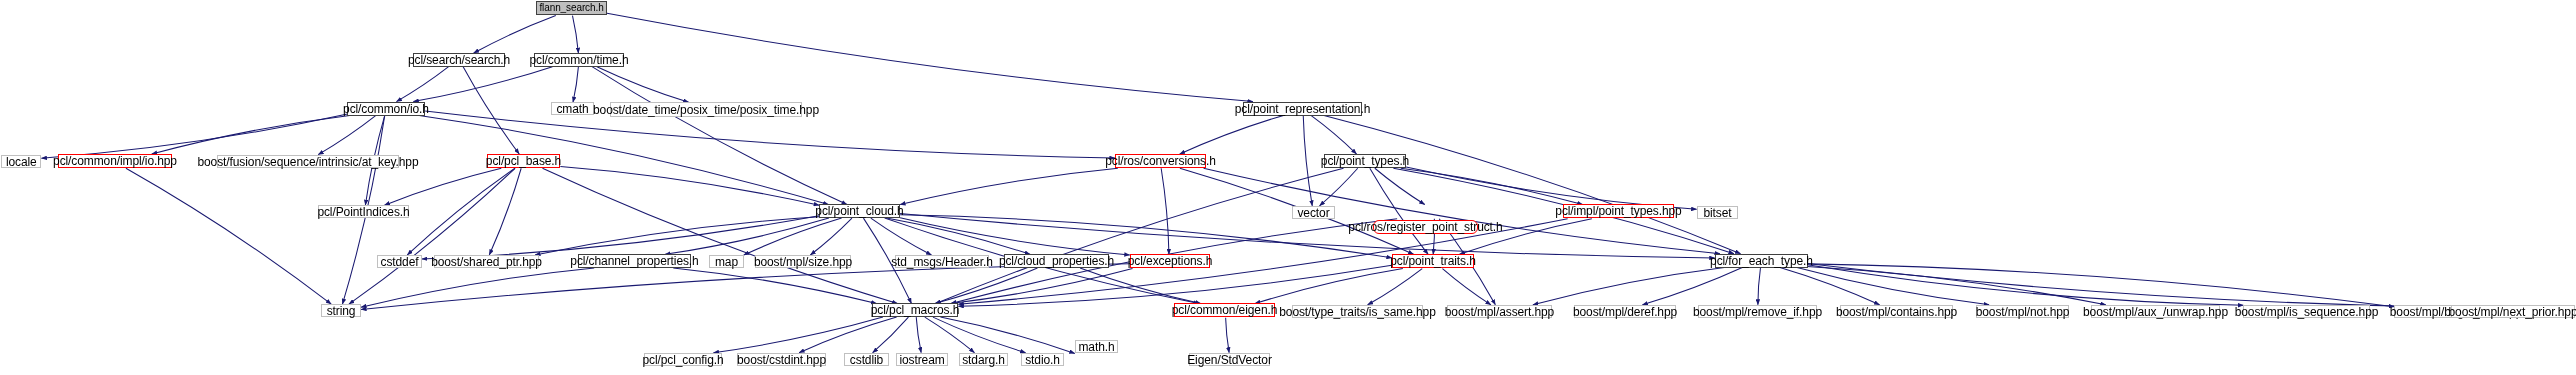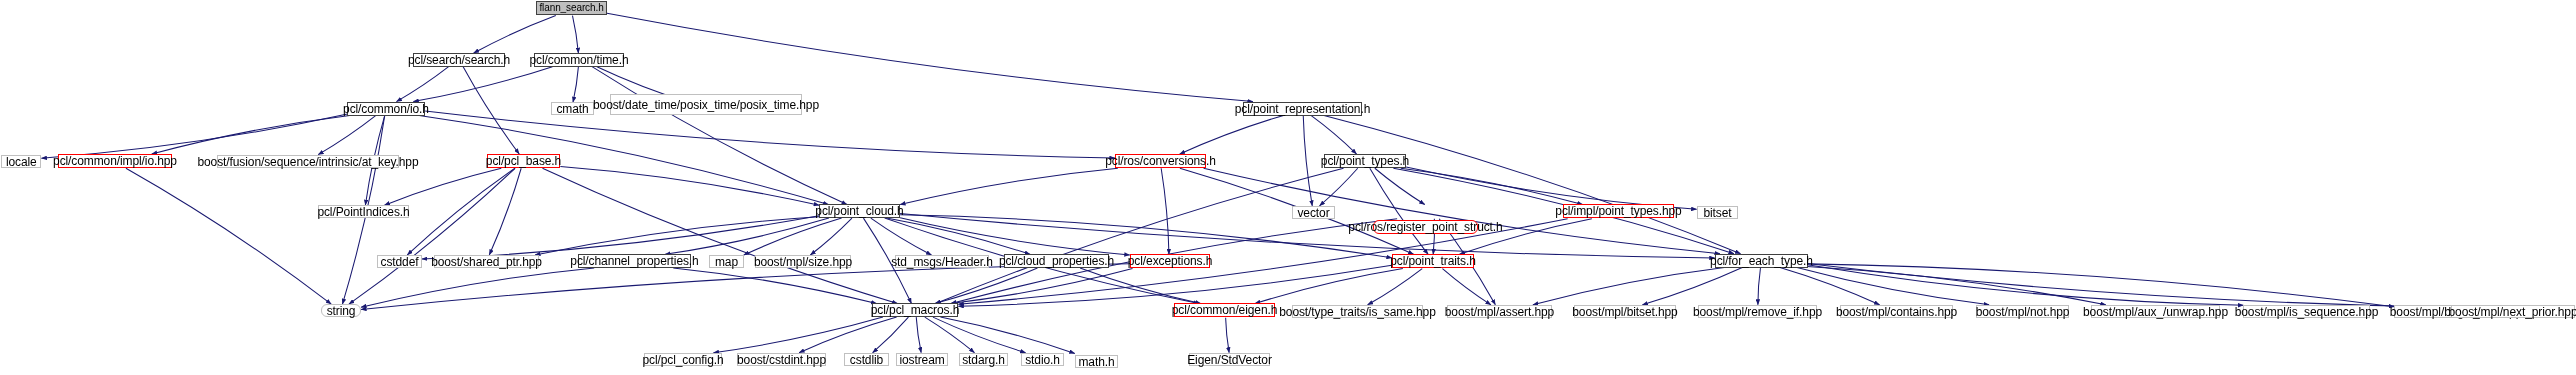--- a/index.html
+++ b/index.html
@@ -162,21 +162,21 @@
       </div>
       <div class="node hdr" style="left: 534px; top: 53px; width: 90px; height: 13.6px;">
         <span class="node-label">pcl/common/time.h</span>
       </div>
       <div class="node hdr-strong" style="left: 347px; top: 102px; width: 78px; height: 13.6px; justify-content: center;">
         <span class="node-label">pcl/common/io.h</span>
       </div>
       <div class="node " style="left: 551px; top: 102px; width: 43px; height: 13px;">
         <span class="node-label">cmath</span>
       </div>
-      <div class="node " style="left: 610px; top: 94px; width: 192px; height: 21px;">
+      <div class="node " style="left: 610px; top: 102px; width: 192px; height: 15px;">
         <span class="node-label">boost/date_time/posix_time/posix_time.hpp</span>
       </div>
       <div class="node hdr" style="left: 1243px; top: 102px; width: 119px; height: 13.6px;">
         <span class="node-label">pcl/point_representation.h</span>
       </div>
       <div class="node " style="left: 1.3px; top: 155px; width: 40px; height: 13px;">
         <span class="node-label">locale</span>
       </div>
       <div class="node red" style="left: 58px; top: 154px; width: 114px; height: 14.2px;">
         <span class="node-label">pcl/common/impl/io.hpp</span>
@@ -234,37 +234,37 @@
       </div>
       <div class="node hdr-strong" style="left: 1004px; top: 254px; width: 105px; height: 13.6px;">
         <span class="node-label">pcl/cloud_properties.h</span>
       </div>
       <div class="node red" style="left: 1130px; top: 254px; width: 80px; height: 14.2px;">
         <span class="node-label">pcl/exceptions.h</span>
       </div>
       <div class="node red" style="left: 1392px; top: 254px; width: 82px; height: 14.2px;">
         <span class="node-label">pcl/point_traits.h</span>
       </div>
-      <div class="node " style="left: 321px; top: 304px; width: 40px; height: 13px; border-radius: 6px;">
+      <div class="node " style="left: 321px; top: 304px; width: 40px; height: 13px;">
         <span class="node-label">string</span>
       </div>
       <div class="node hdr-strong" style="left: 872px; top: 303px; width: 86px; height: 13.6px;">
         <span class="node-label">pcl/pcl_macros.h</span>
       </div>
       <div class="node red" style="left: 1174px; top: 303px; width: 101px; height: 14.2px;">
         <span class="node-label">pcl/common/eigen.h</span>
       </div>
       <div class="node " style="left: 1292px; top: 305px; width: 131px; height: 13px;">
         <span class="node-label">boost/type_traits/is_same.hpp</span>
       </div>
       <div class="node " style="left: 1447px; top: 305px; width: 105px; height: 13px;">
         <span class="node-label">boost/mpl/assert.hpp</span>
       </div>
       <div class="node " style="left: 1574px; top: 305px; width: 102px; height: 13px;">
-        <span class="node-label">boost/mpl/bitset.hpp</span>
+        <span class="node-label">boost/mpl/deref.hpp</span>
       </div>
       <div class="node " style="left: 1698px; top: 305px; width: 119px; height: 13px;">
         <span class="node-label">boost/mpl/remove_if.hpp</span>
       </div>
       <div class="node " style="left: 1840px; top: 305px; width: 113px; height: 13px;">
         <span class="node-label">boost/mpl/contains.hpp</span>
       </div>
       <div class="node " style="left: 1976px; top: 305px; width: 93px; height: 13px;">
         <span class="node-label">boost/mpl/not.hpp</span>
       </div>
@@ -291,21 +291,21 @@
       </div>
       <div class="node " style="left: 896px; top: 353px; width: 52px; height: 13px;">
         <span class="node-label">iostream</span>
       </div>
       <div class="node " style="left: 959px; top: 353px; width: 49px; height: 13px;">
         <span class="node-label">stdarg.h</span>
       </div>
       <div class="node " style="left: 1021px; top: 353px; width: 43px; height: 13px;">
         <span class="node-label">stdio.h</span>
       </div>
-      <div class="node " style="left: 1075px; top: 355px; width: 43px; height: 13px;">
+      <div class="node " style="left: 1075px; top: 340px; width: 43px; height: 13px;">
         <span class="node-label">math.h</span>
       </div>
       <div class="node " style="left: 1189px; top: 353px; width: 81px; height: 13px;">
         <span class="node-label">Eigen/StdVector</span>
       </div>
     </div>
 </div>
 
 
 </body></html>

